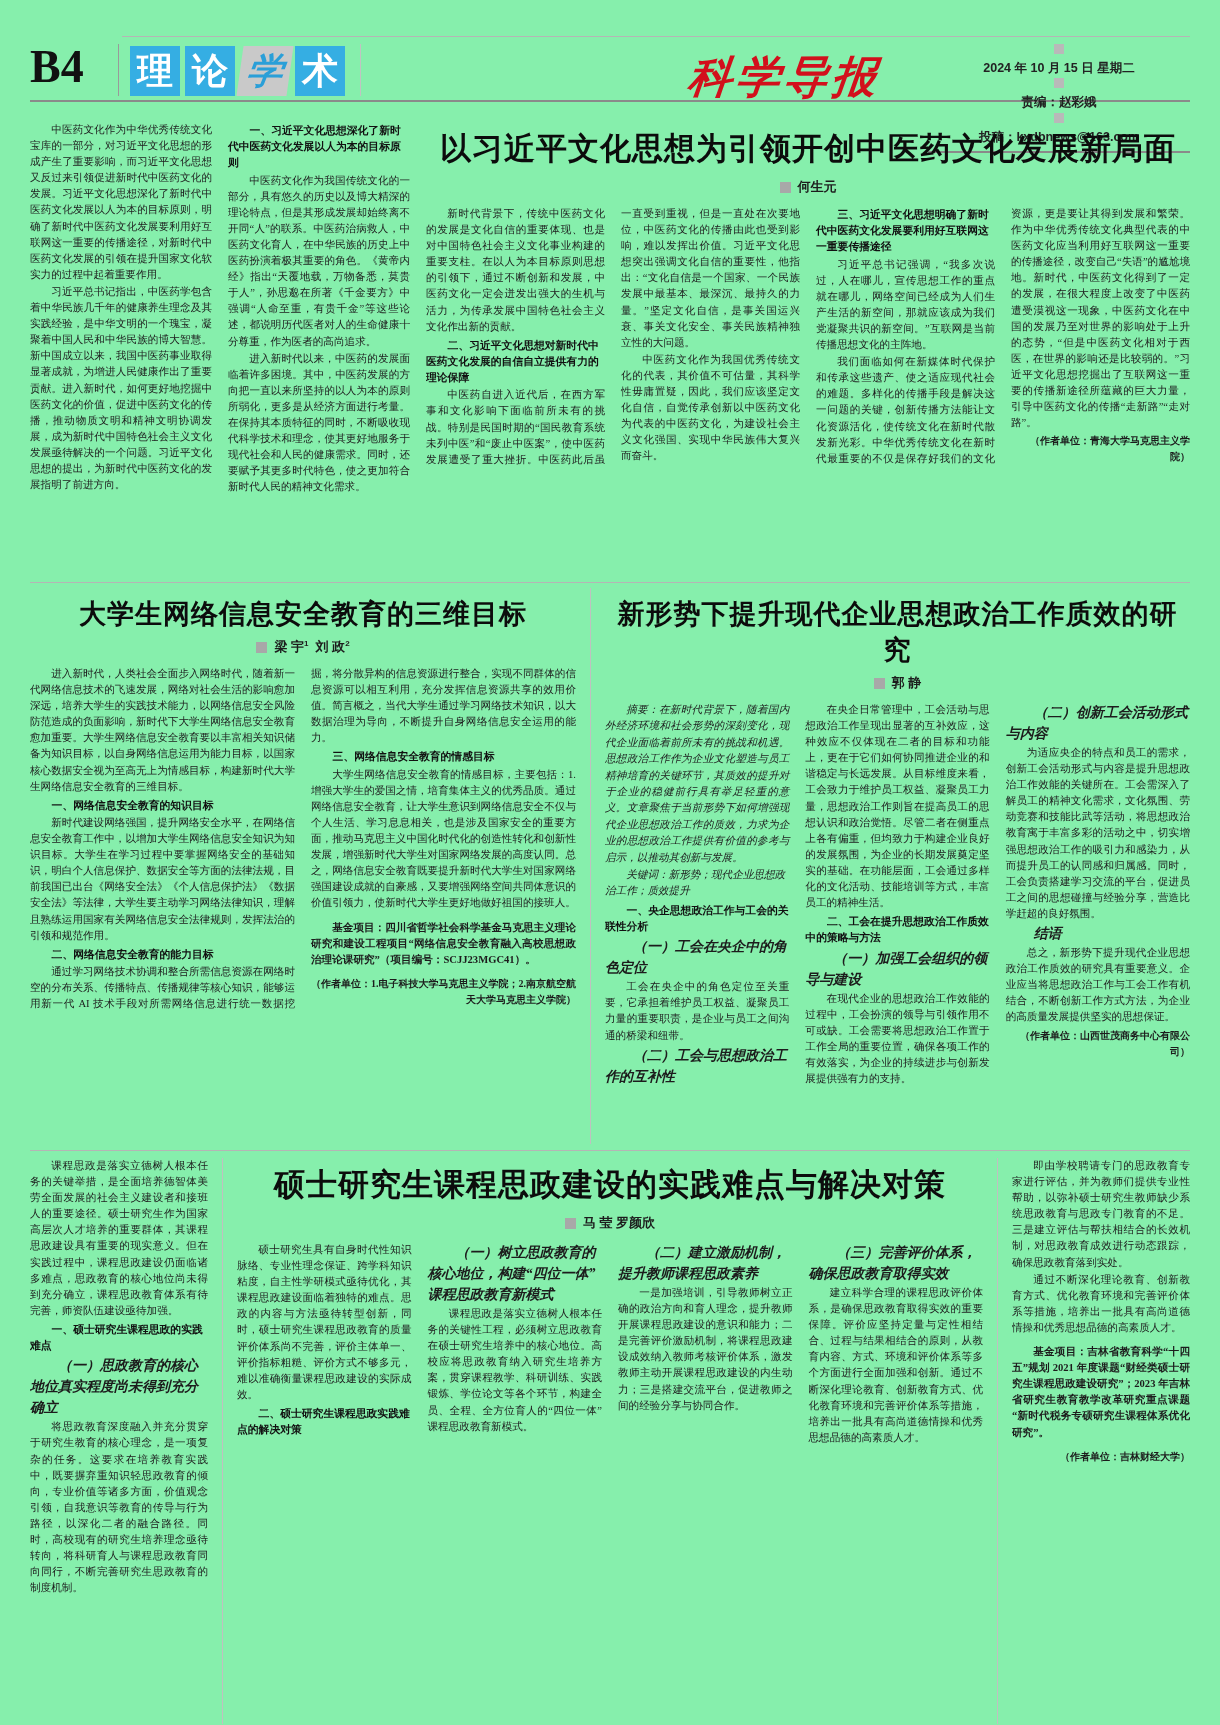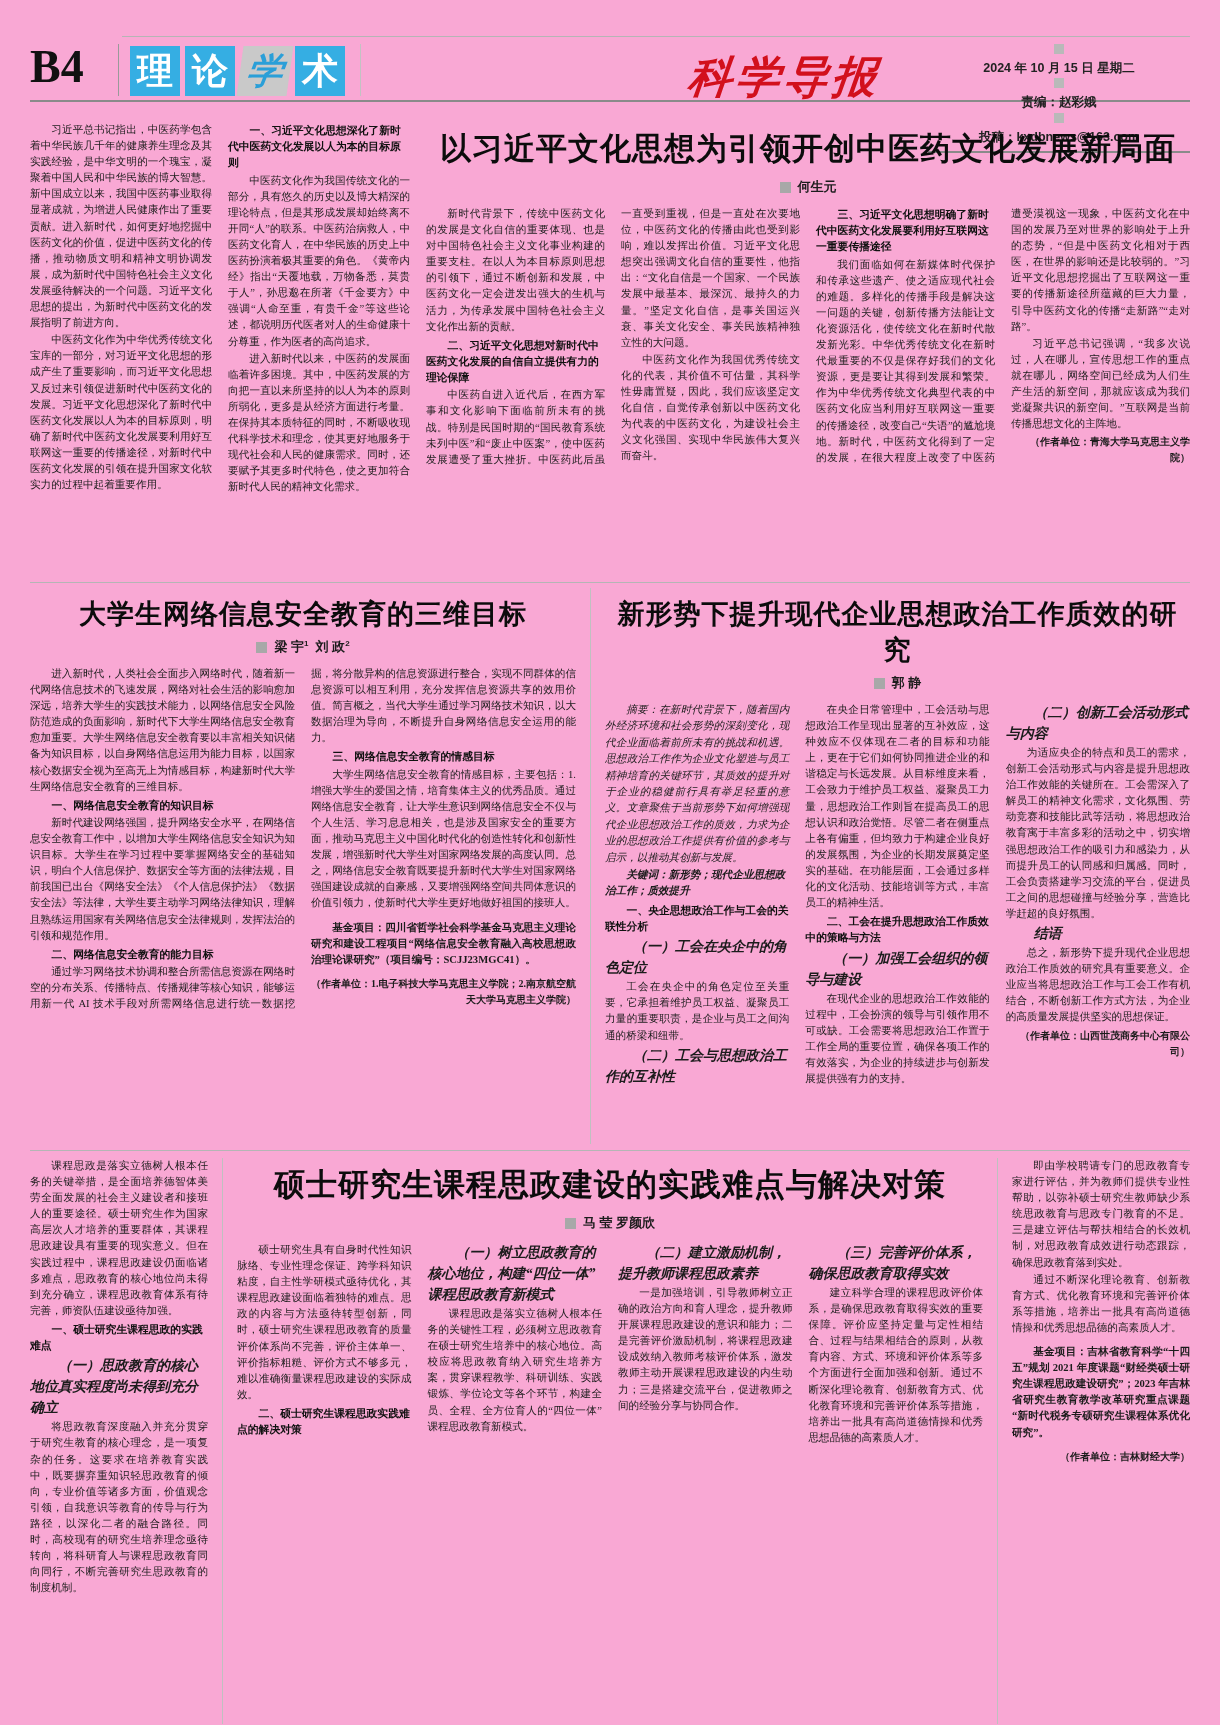--- a/index.html
+++ b/index.html
@@ -1,16 +1,16 @@
 <!DOCTYPE html>
 <html lang="zh"><head>
 <meta charset="utf-8">
 <style>
   html,body{margin:0;padding:0;background:#f3f3f0;}
-  .page{position:relative;width:1220px;height:1725px;margin:0 auto;background:#f9a8d4;
+  .page{position:relative;width:1220px;height:1725px;margin:0 auto;background:#86efac;
         font-family:"Liberation Serif","DejaVu Serif",serif;color:#1c1c1c;overflow:hidden;}
   .inner{position:absolute;left:30px;right:30px;top:22px;}
 
   
   .hdr{position:relative;height:78px;border-bottom:2px solid #8a8a8a;}
   .hdr-topline{position:absolute;left:92px;right:0;top:14px;border-top:1px solid #b5b5b5;}
   .pageno{position:absolute;left:0;top:18px;font-size:46px;font-weight:bold;
           font-family:"Liberation Serif",serif;color:#111;}
   .masthead{position:absolute;left:100px;top:24px;display:flex;gap:5px;}
   .masthead .mchar{width:50px;height:50px;display:flex;align-items:center;justify-content:center;
@@ -27,21 +27,21 @@
          border-bottom:2px solid #8a8a8a;padding-bottom:4px;}
   .pubinfo .row{display:flex;align-items:center;gap:5px;font-weight:bold;color:#222;flex-direction:column;}
   .sq{display:inline-block;width:10px;height:10px;background:#b9b9b9;flex:0 0 auto;}
 
   
   .para{font-size:10.6px;line-height:1.52;text-align:justify;text-indent:2em;margin:0 0 1px 0;}
   .sec-head{font-size:10.8px;line-height:1.5;font-weight:bold;text-indent:2em;margin:2px 0;
             font-family:"Liberation Sans","DejaVu Sans",sans-serif;color:#111;}
   .sub-head{font-size:14px;line-height:1.5;font-weight:bold;font-style:italic;text-indent:2em;margin:1px 0;}
   .abstract{font-size:10.6px;line-height:1.55;text-align:justify;font-style:italic;text-indent:2em;margin:0 0 1px 0;}
-  .keywords{font-size:10.6px;line-height:1.55;font-style:italic;font-weight:bold;text-indent:2em;margin:0 0 2px 0;}
+  .keywords{font-size:10.6px;line-height:1.55;font-style:italic;font-weight:normal;text-indent:2em;margin:0 0 2px 0;}
   .fund{font-size:10.6px;line-height:1.52;text-align:justify;text-indent:2em;font-weight:bold;margin:8px 0;}
   .attribution{font-size:10px;line-height:1.6;font-weight:bold;text-align:right;margin:2px 0;}
 
   .headline1{font-size:31px;font-weight:bold;text-align:center;letter-spacing:1px;
              font-family:"Liberation Sans","DejaVu Sans",sans-serif;color:#0c0c0c;margin:6px 0 2px;}
   .headline2{font-size:27px;font-weight:bold;text-align:center;letter-spacing:1px;
              font-family:"Liberation Sans","DejaVu Sans",sans-serif;color:#0c0c0c;margin:8px 0 2px;}
   .byline{display:flex;align-items:center;justify-content:center;gap:7px;
           font-size:13px;font-weight:bold;margin:6px 0 10px;
           font-family:"Liberation Sans","DejaVu Sans",sans-serif;}
@@ -99,41 +99,41 @@
         <div class="row">
           <span class="sq"></span>
           <span>投稿：kxdbnews@163.com</span>
         </div>
       </div>
     </div>
 
     <div class="row1">
       <div class="a1-left">
         <div class="txt">
+            <p class="para">中医药文化作为中华优秀传统文化宝库的一部分，对习近平文化思想的形成产生了重要影响，而习近平文化思想又反过来引领促进新时代中医药文化的发展。习近平文化思想深化了新时代中医药文化发展以人为本的目标原则，明确了新时代中医药文化发展要利用好互联网这一重要的传播途径，对新时代中医药文化发展的引领在提升国家文化软实力的过程中起着重要作用。</p>
             <p class="para">习近平总书记指出，中医药学包含着中华民族几千年的健康养生理念及其实践经验，是中华文明的一个瑰宝，凝聚着中国人民和中华民族的博大智慧。新中国成立以来，我国中医药事业取得显著成就，为增进人民健康作出了重要贡献。进入新时代，如何更好地挖掘中医药文化的价值，促进中医药文化的传播，推动物质文明和精神文明协调发展，成为新时代中国特色社会主义文化发展亟待解决的一个问题。习近平文化思想的提出，为新时代中医药文化的发展指明了前进方向。</p>
-            <p class="para">中医药文化作为中华优秀传统文化宝库的一部分，对习近平文化思想的形成产生了重要影响，而习近平文化思想又反过来引领促进新时代中医药文化的发展。习近平文化思想深化了新时代中医药文化发展以人为本的目标原则，明确了新时代中医药文化发展要利用好互联网这一重要的传播途径，对新时代中医药文化发展的引领在提升国家文化软实力的过程中起着重要作用。</p>
             <p class="sec-head">一、习近平文化思想深化了新时代中医药文化发展以人为本的目标原则</p>
             <p class="para">中医药文化作为我国传统文化的一部分，具有悠久的历史以及博大精深的理论特点，但是其形成发展却始终离不开同“人”的联系。中医药治病救人，中医药文化育人，在中华民族的历史上中医药扮演着极其重要的角色。《黄帝内经》指出“天覆地载，万物备悉，莫贵于人”，孙思邈在所著《千金要方》中强调“人命至重，有贵千金”等这些论述，都说明历代医者对人的生命健康十分尊重，作为医者的高尚追求。</p>
             <p class="para">进入新时代以来，中医药的发展面临着许多困境。其中，中医药发展的方向把一直以来所坚持的以人为本的原则所弱化，更多是从经济方面进行考量。在保持其本质特征的同时，不断吸收现代科学技术和理念，使其更好地服务于现代社会和人民的健康需求。同时，还要赋予其更多时代特色，使之更加符合新时代人民的精神文化需求。</p>
           </div>
       </div>
       <div class="a1-main">
         <div class="headline1">以习近平文化思想为引领开创中医药文化发展新局面</div>
         <div class="byline">
           <span class="sq"></span>
           <span>何生元</span>
         </div>
         <div class="txt">
             <p class="para">新时代背景下，传统中医药文化的发展是文化自信的重要体现、也是对中国特色社会主义文化事业构建的重要支柱。在以人为本目标原则思想的引领下，通过不断创新和发展，中医药文化一定会迸发出强大的生机与活力，为传承发展中国特色社会主义文化作出新的贡献。</p>
             <p class="sec-head">二、习近平文化思想对新时代中医药文化发展的自信自立提供有力的理论保障</p>
             <p class="para">中医药自进入近代后，在西方军事和文化影响下面临前所未有的挑战。特别是民国时期的“国民教育系统未列中医”和“废止中医案”，使中医药发展遭受了重大挫折。中医药此后虽一直受到重视，但是一直处在次要地位，中医药文化的传播由此也受到影响，难以发挥出价值。习近平文化思想突出强调文化自信的重要性，他指出：“文化自信是一个国家、一个民族发展中最基本、最深沉、最持久的力量。”坚定文化自信，是事关国运兴衰、事关文化安全、事关民族精神独立性的大问题。</p>
             <p class="para">中医药文化作为我国优秀传统文化的代表，其价值不可估量，其科学性毋庸置疑，因此，我们应该坚定文化自信，自觉传承创新以中医药文化为代表的中医药文化，为建设社会主义文化强国、实现中华民族伟大复兴而奋斗。</p>
             <p class="sec-head">三、习近平文化思想明确了新时代中医药文化发展要利用好互联网这一重要传播途径</p>
+            <p class="para">习近平总书记强调，“我多次说过，人在哪儿，宣传思想工作的重点就在哪儿，网络空间已经成为人们生产生活的新空间，那就应该成为我们党凝聚共识的新空间。”互联网是当前传播思想文化的主阵地。</p>
             <p class="para">我们面临如何在新媒体时代保护和传承这些遗产、使之适应现代社会的难题。多样化的传播手段是解决这一问题的关键，创新传播方法能让文化资源活化，使传统文化在新时代散发新光彩。中华优秀传统文化在新时代最重要的不仅是保存好我们的文化资源，更是要让其得到发展和繁荣。作为中华优秀传统文化典型代表的中医药文化应当利用好互联网这一重要的传播途径，改变自己“失语”的尴尬境地。新时代，中医药文化得到了一定的发展，在很大程度上改变了中医药遭受漠视这一现象，中医药文化在中国的发展乃至对世界的影响处于上升的态势，“但是中医药文化相对于西医，在世界的影响还是比较弱的。”习近平文化思想挖掘出了互联网这一重要的传播新途径所蕴藏的巨大力量，引导中医药文化的传播“走新路”“走对路”。</p>
-            <p class="para">习近平总书记强调，“我多次说过，人在哪儿，宣传思想工作的重点就在哪儿，网络空间已经成为人们生产生活的新空间，那就应该成为我们党凝聚共识的新空间。”互联网是当前传播思想文化的主阵地。</p>
             <p class="attribution">（作者单位：青海大学马克思主义学院）</p>
           </div>
       </div>
     </div>
 
     <div class="hrule" style="top:560px"></div>
 
     <div class="row2">
       <div class="art2">
         <div class="headline2">大学生网络信息安全教育的三维目标</div>

